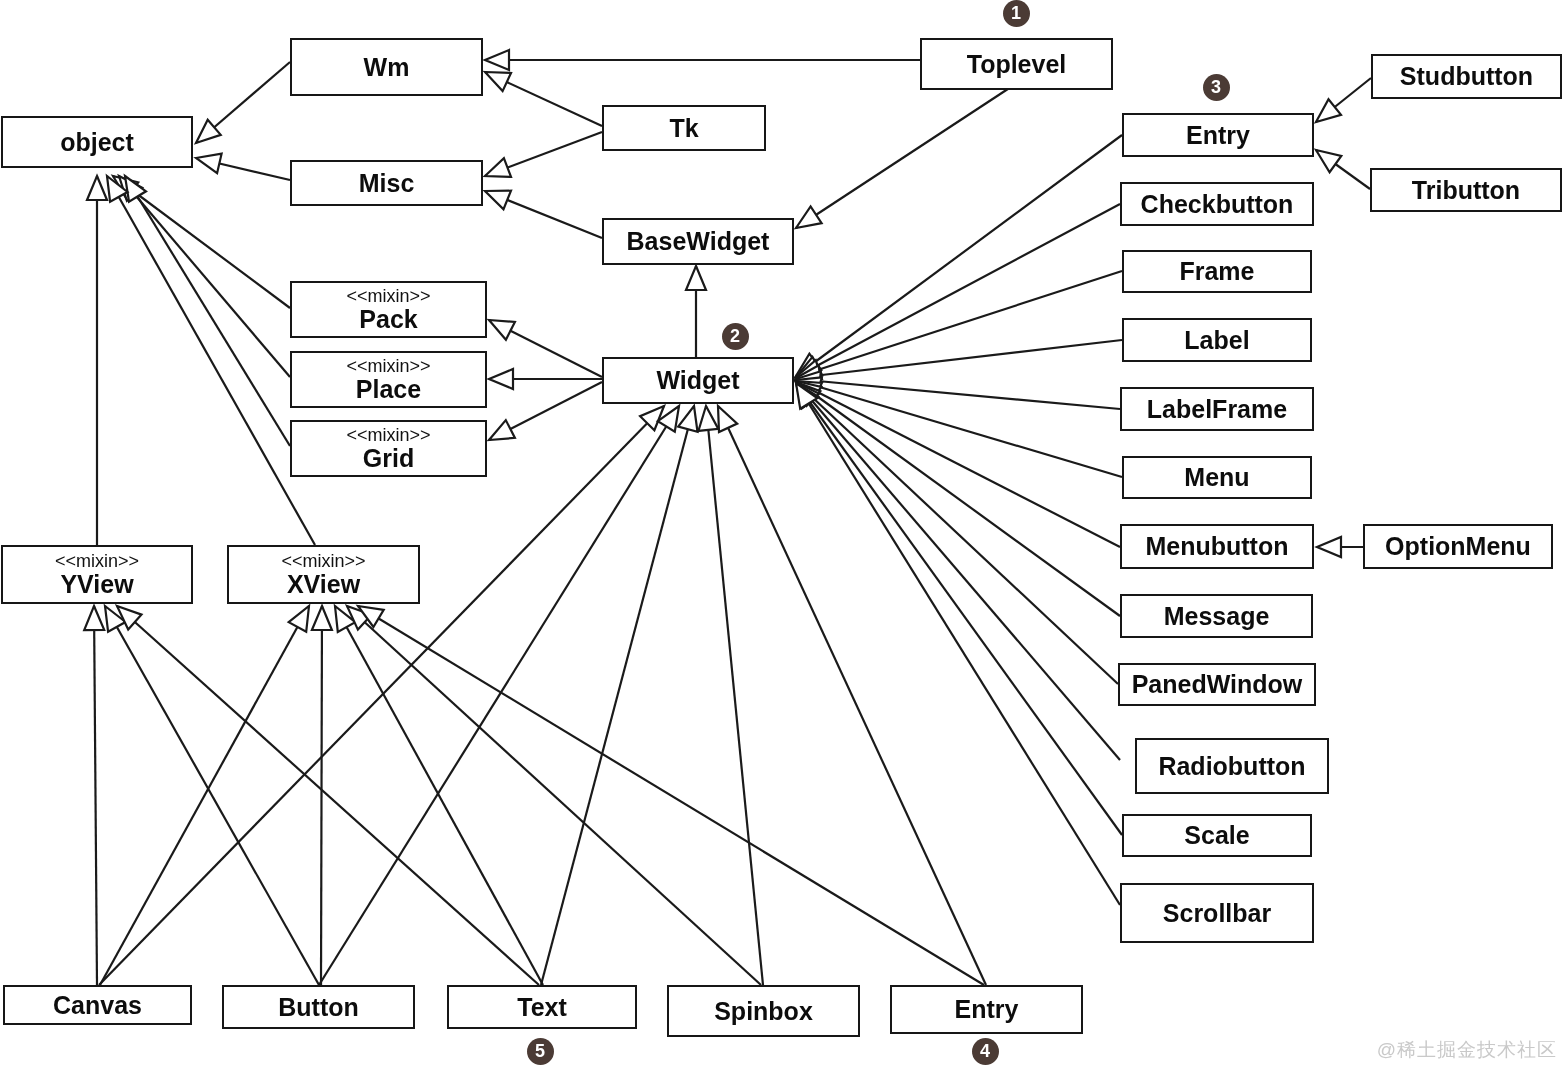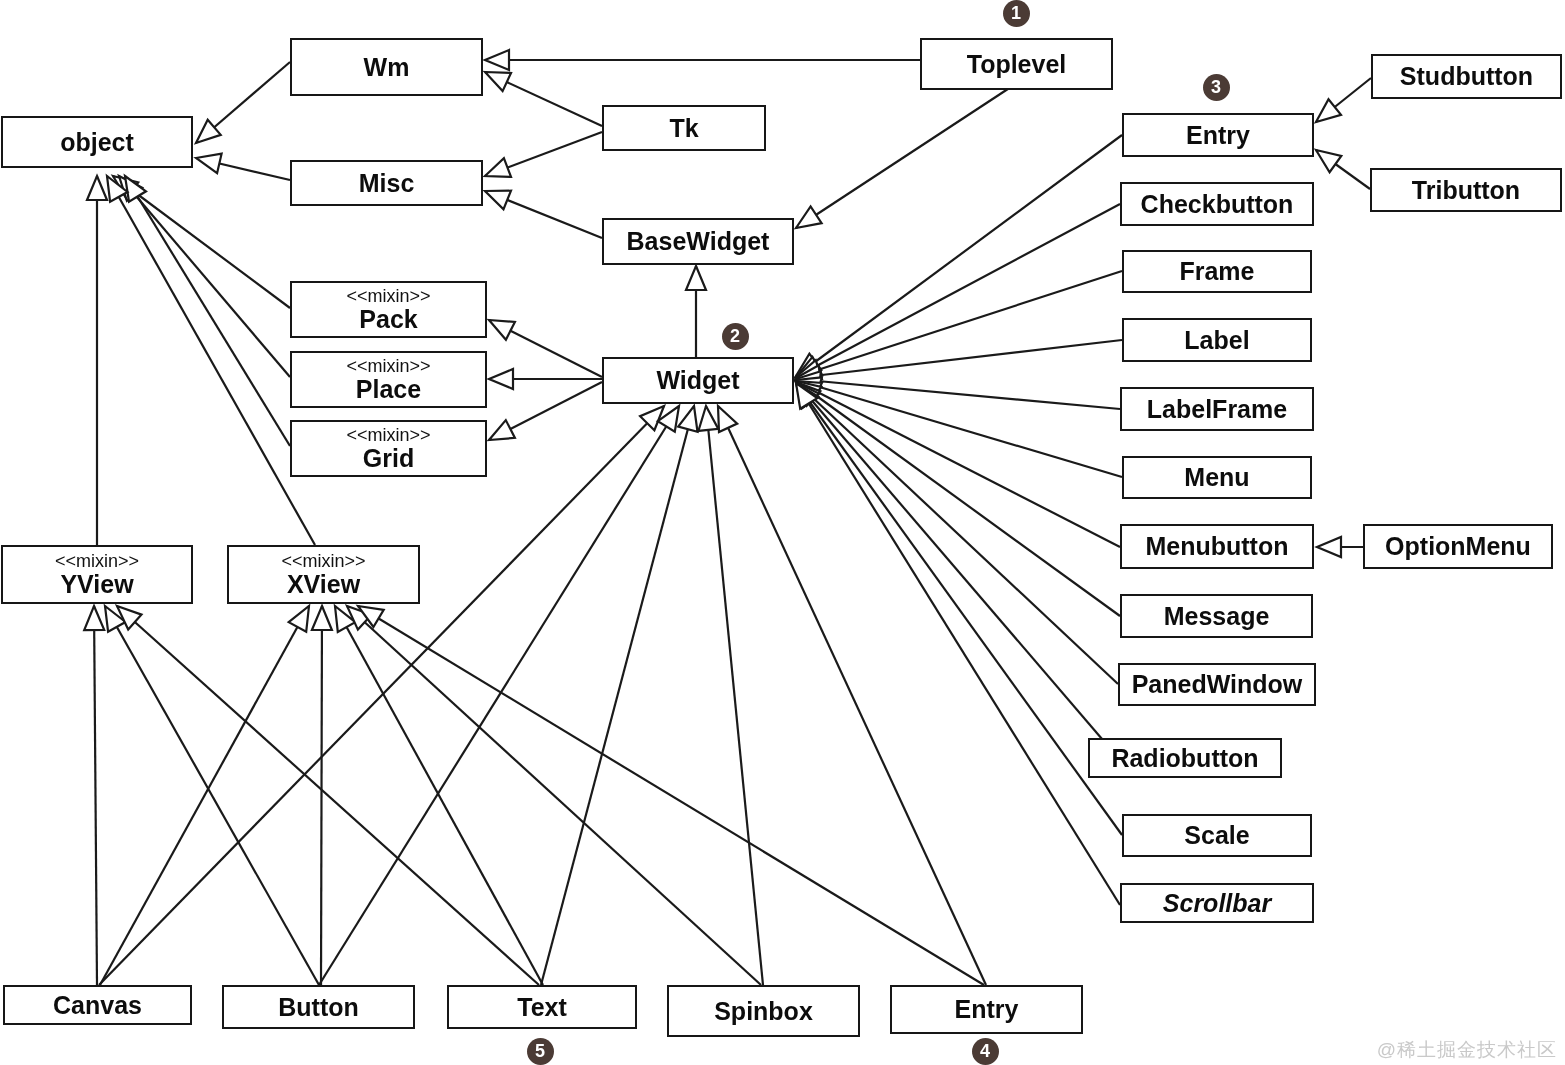--- a/index.html
+++ b/index.html
@@ -215,27 +215,27 @@
       </div>
       <div class="node" style="left: 1120px; top: 524px; width: 194px; height: 45px;">
         <div class="label">Menubutton</div>
       </div>
       <div class="node" style="left: 1120px; top: 594px; width: 193px; height: 44px;">
         <div class="label">Message</div>
       </div>
       <div class="node" style="left: 1118px; top: 663px; width: 198px; height: 43px;">
         <div class="label">PanedWindow</div>
       </div>
-      <div class="node" style="left: 1088px; top: 738px; width: 194px; height: 40px; text-align: right;">
+      <div class="node" style="left: 1135px; top: 738px; width: 194px; height: 56px; text-align: right;">
         <div class="label">Radiobutton</div>
       </div>
       <div class="node" style="left: 1122px; top: 814px; width: 190px; height: 43px;">
         <div class="label">Scale</div>
       </div>
-      <div class="node" style="left: 1120px; top: 883px; width: 194px; height: 40px; font-style: italic;">
+      <div class="node" style="left: 1120px; top: 883px; width: 194px; height: 60px;">
         <div class="label">Scrollbar</div>
       </div>
       <div class="node" style="left: 1371px; top: 54px; width: 191px; height: 45px;">
         <div class="label">Studbutton</div>
       </div>
       <div class="node" style="left: 1370px; top: 168px; width: 192px; height: 44px;">
         <div class="label">Tributton</div>
       </div>
       <div class="node" style="left: 1363px; top: 524px; width: 190px; height: 45px;">
         <div class="label">OptionMenu</div>

